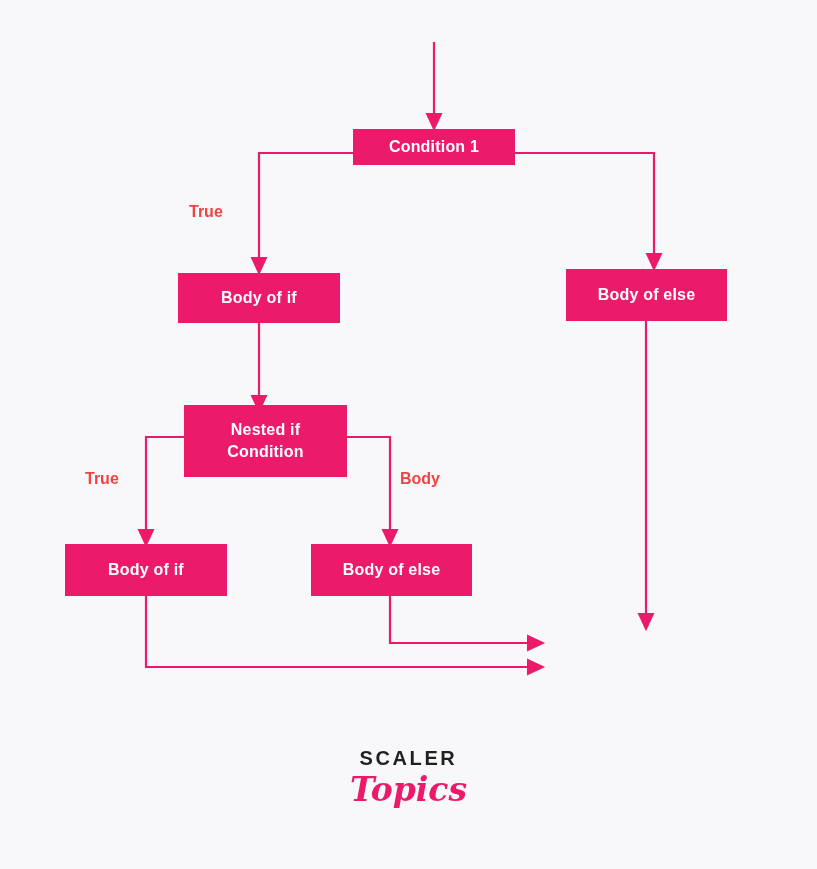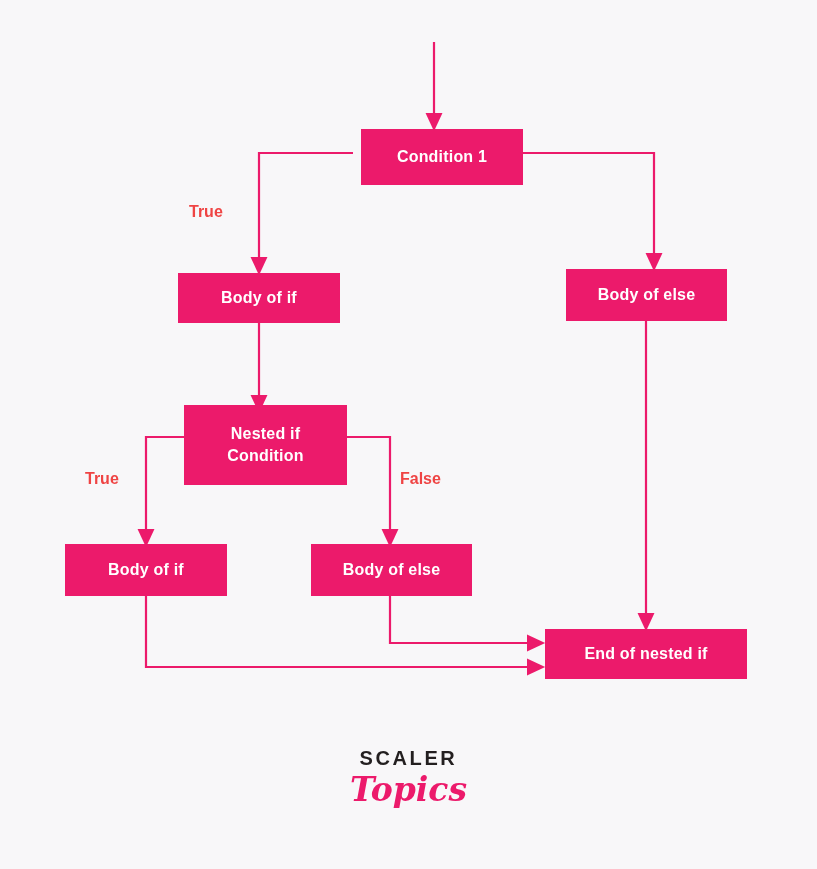--- a/index.html
+++ b/index.html
@@ -99,53 +99,50 @@
 
     <path d="M 347 437 L 390 437 L 390 538" fill="none" stroke="#ec1a6b" stroke-width="2.2" marker-end="url(#arrowhead)"></path>
 
     <path d="M 146 596 L 146 667 L 536 667" fill="none" stroke="#ec1a6b" stroke-width="2.2" marker-end="url(#arrowhead)"></path>
 
     <path d="M 390 596 L 390 643 L 536 643" fill="none" stroke="#ec1a6b" stroke-width="2.2" marker-end="url(#arrowhead)"></path>
 
     <path d="M 646 321 L 646 622" fill="none" stroke="#ec1a6b" stroke-width="2.2" marker-end="url(#arrowhead)"></path>
   </svg>
 
-  <div class="node" style="left:361px; top:129px; width:162px; height:56px;">
+  <div class="node" style="left:353px; top:129px; width:162px; height:36px;">
     <span>Condition 1</span>
   </div>
 
   <div class="node" style="left:178px; top:273px; width:162px; height:50px;">
     <span>Body of if</span>
   </div>
 
   <div class="node" style="left:566px; top:269px; width:161px; height:52px;">
     <span>Body of else</span>
   </div>
 
-  <div class="node" style="left:184px; top:405px; width:163px; height:80px; flex-direction:column;">
+  <div class="node" style="left:184px; top:405px; width:163px; height:72px; flex-direction:column;">
     <span>Nested if</span>
     <span>Condition</span>
   </div>
 
   <div class="node" style="left:65px; top:544px; width:162px; height:52px;">
     <span>Body of if</span>
   </div>
 
   <div class="node" style="left:311px; top:544px; width:161px; height:52px;">
     <span>Body of else</span>
   </div>
 
-  <div class="node" style="left:545px; top:629px; width:202px; height:50px;">
-    <span>End of nested if</span>
-  </div>
 
   <div class="edge-label" style="left:189px; top:203px;">True</div>
 
   <div class="edge-label" style="left:85px; top:470px;">True</div>
 
-  <div class="edge-label" style="left:400px; top:470px;">False</div>
+  <div class="edge-label" style="left:400px; top:470px;">Body</div>
 
   <div id="brand">
     <span id="brand-scaler">SCALER</span>
     <span id="brand-topics">Topics</span>
   </div>
 
 </div>
 
 </body></html>

